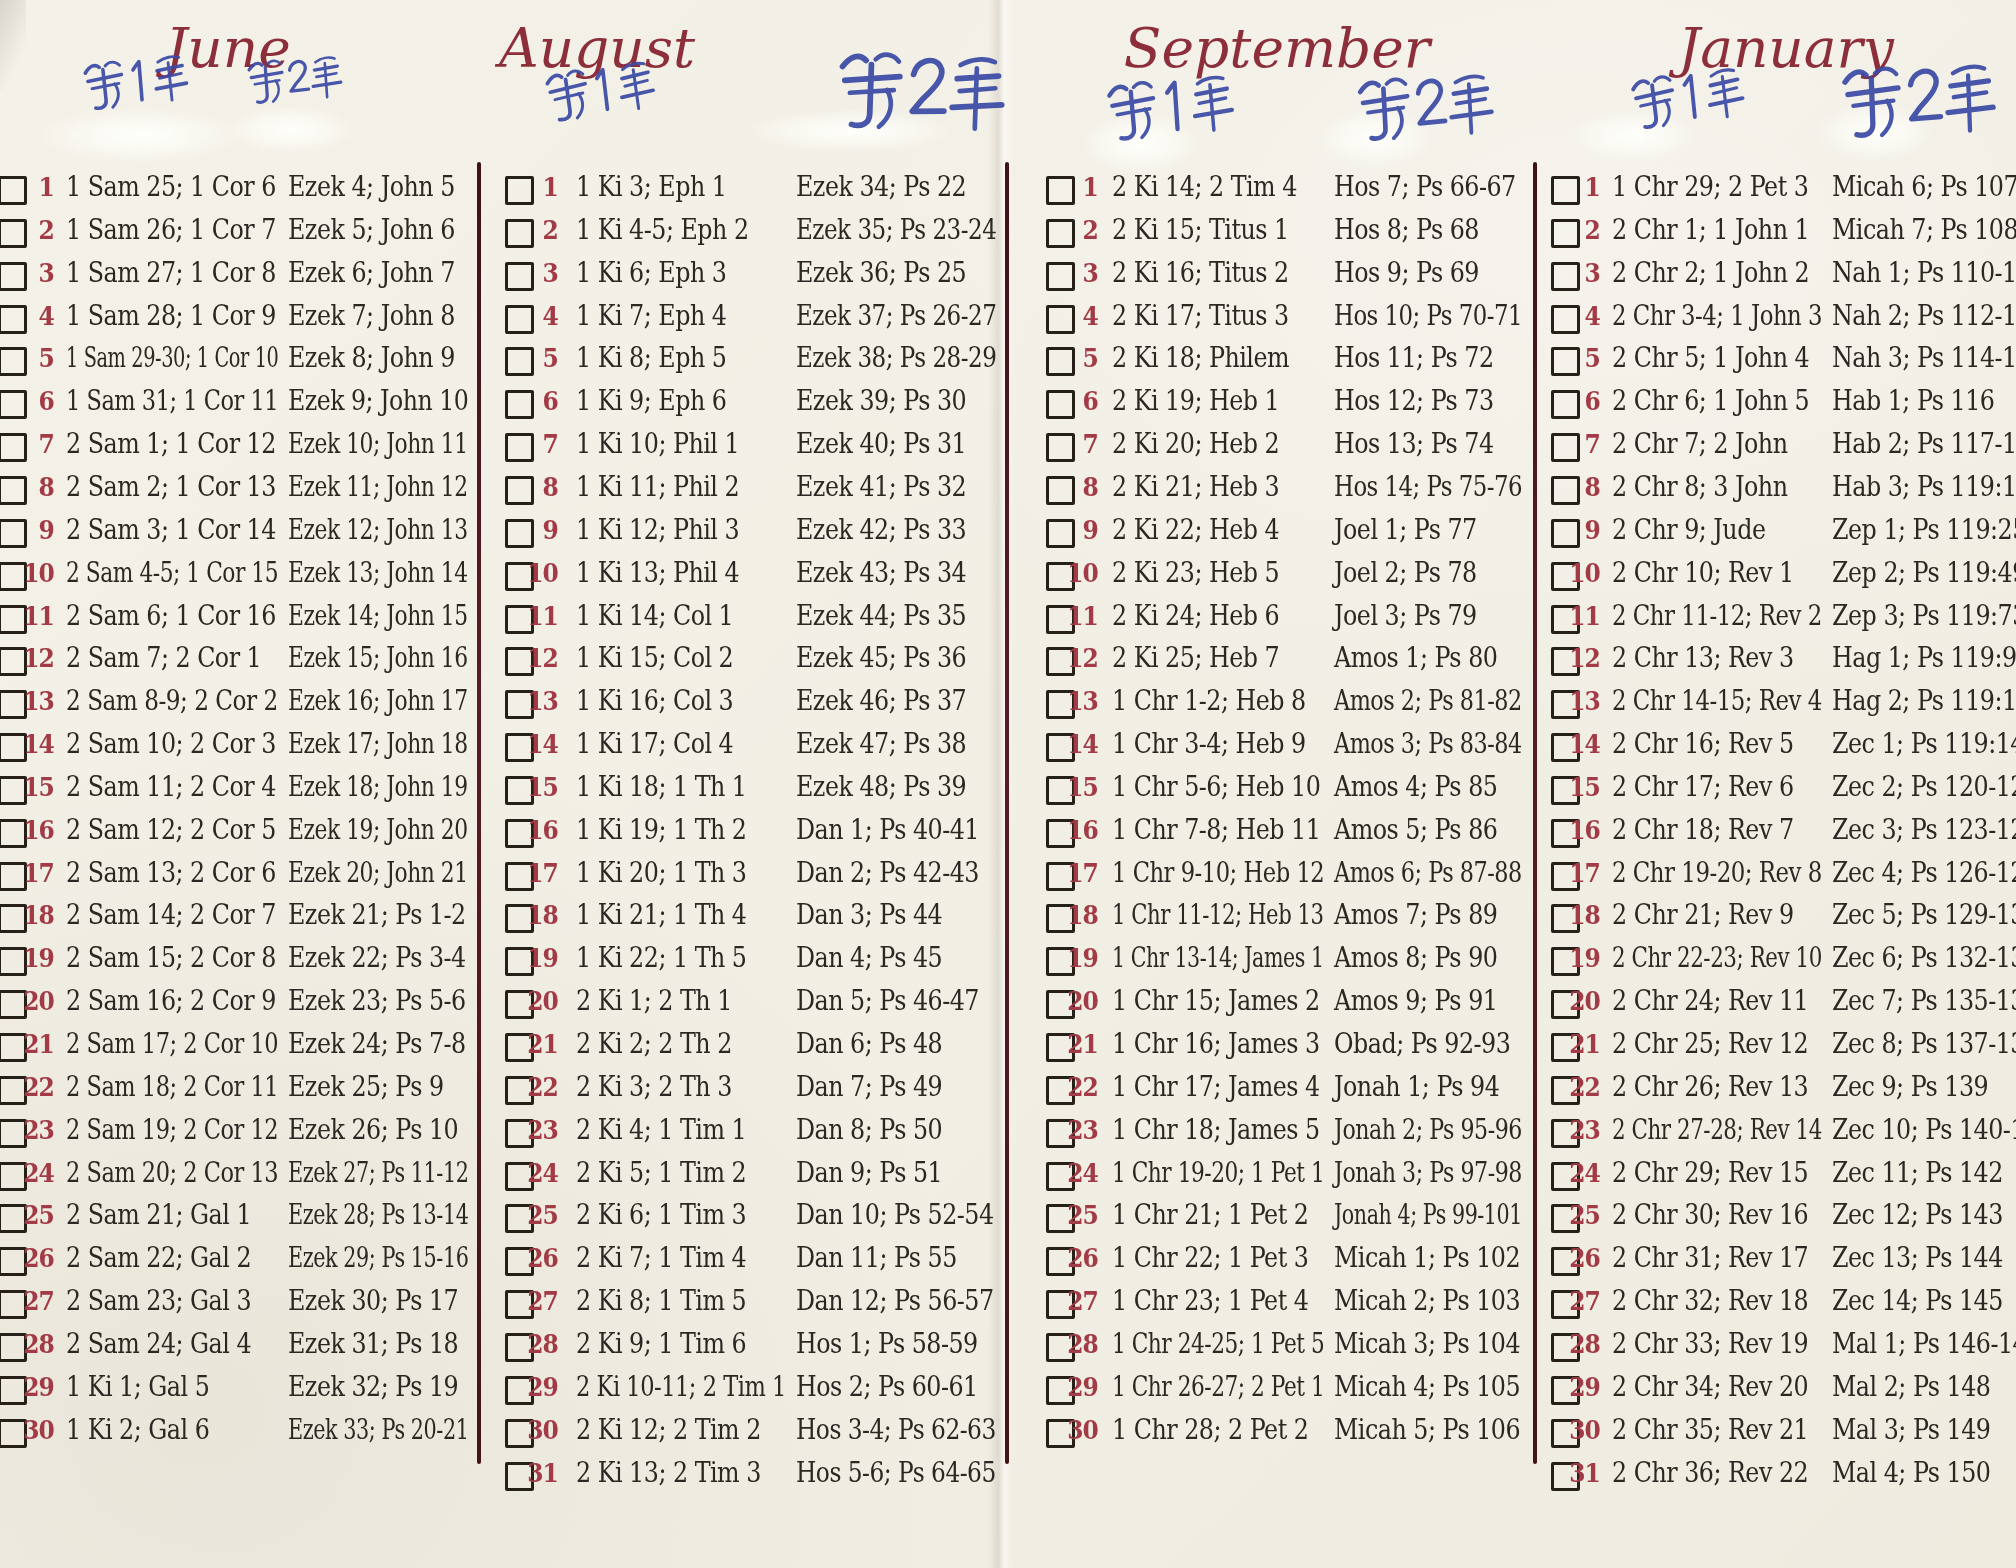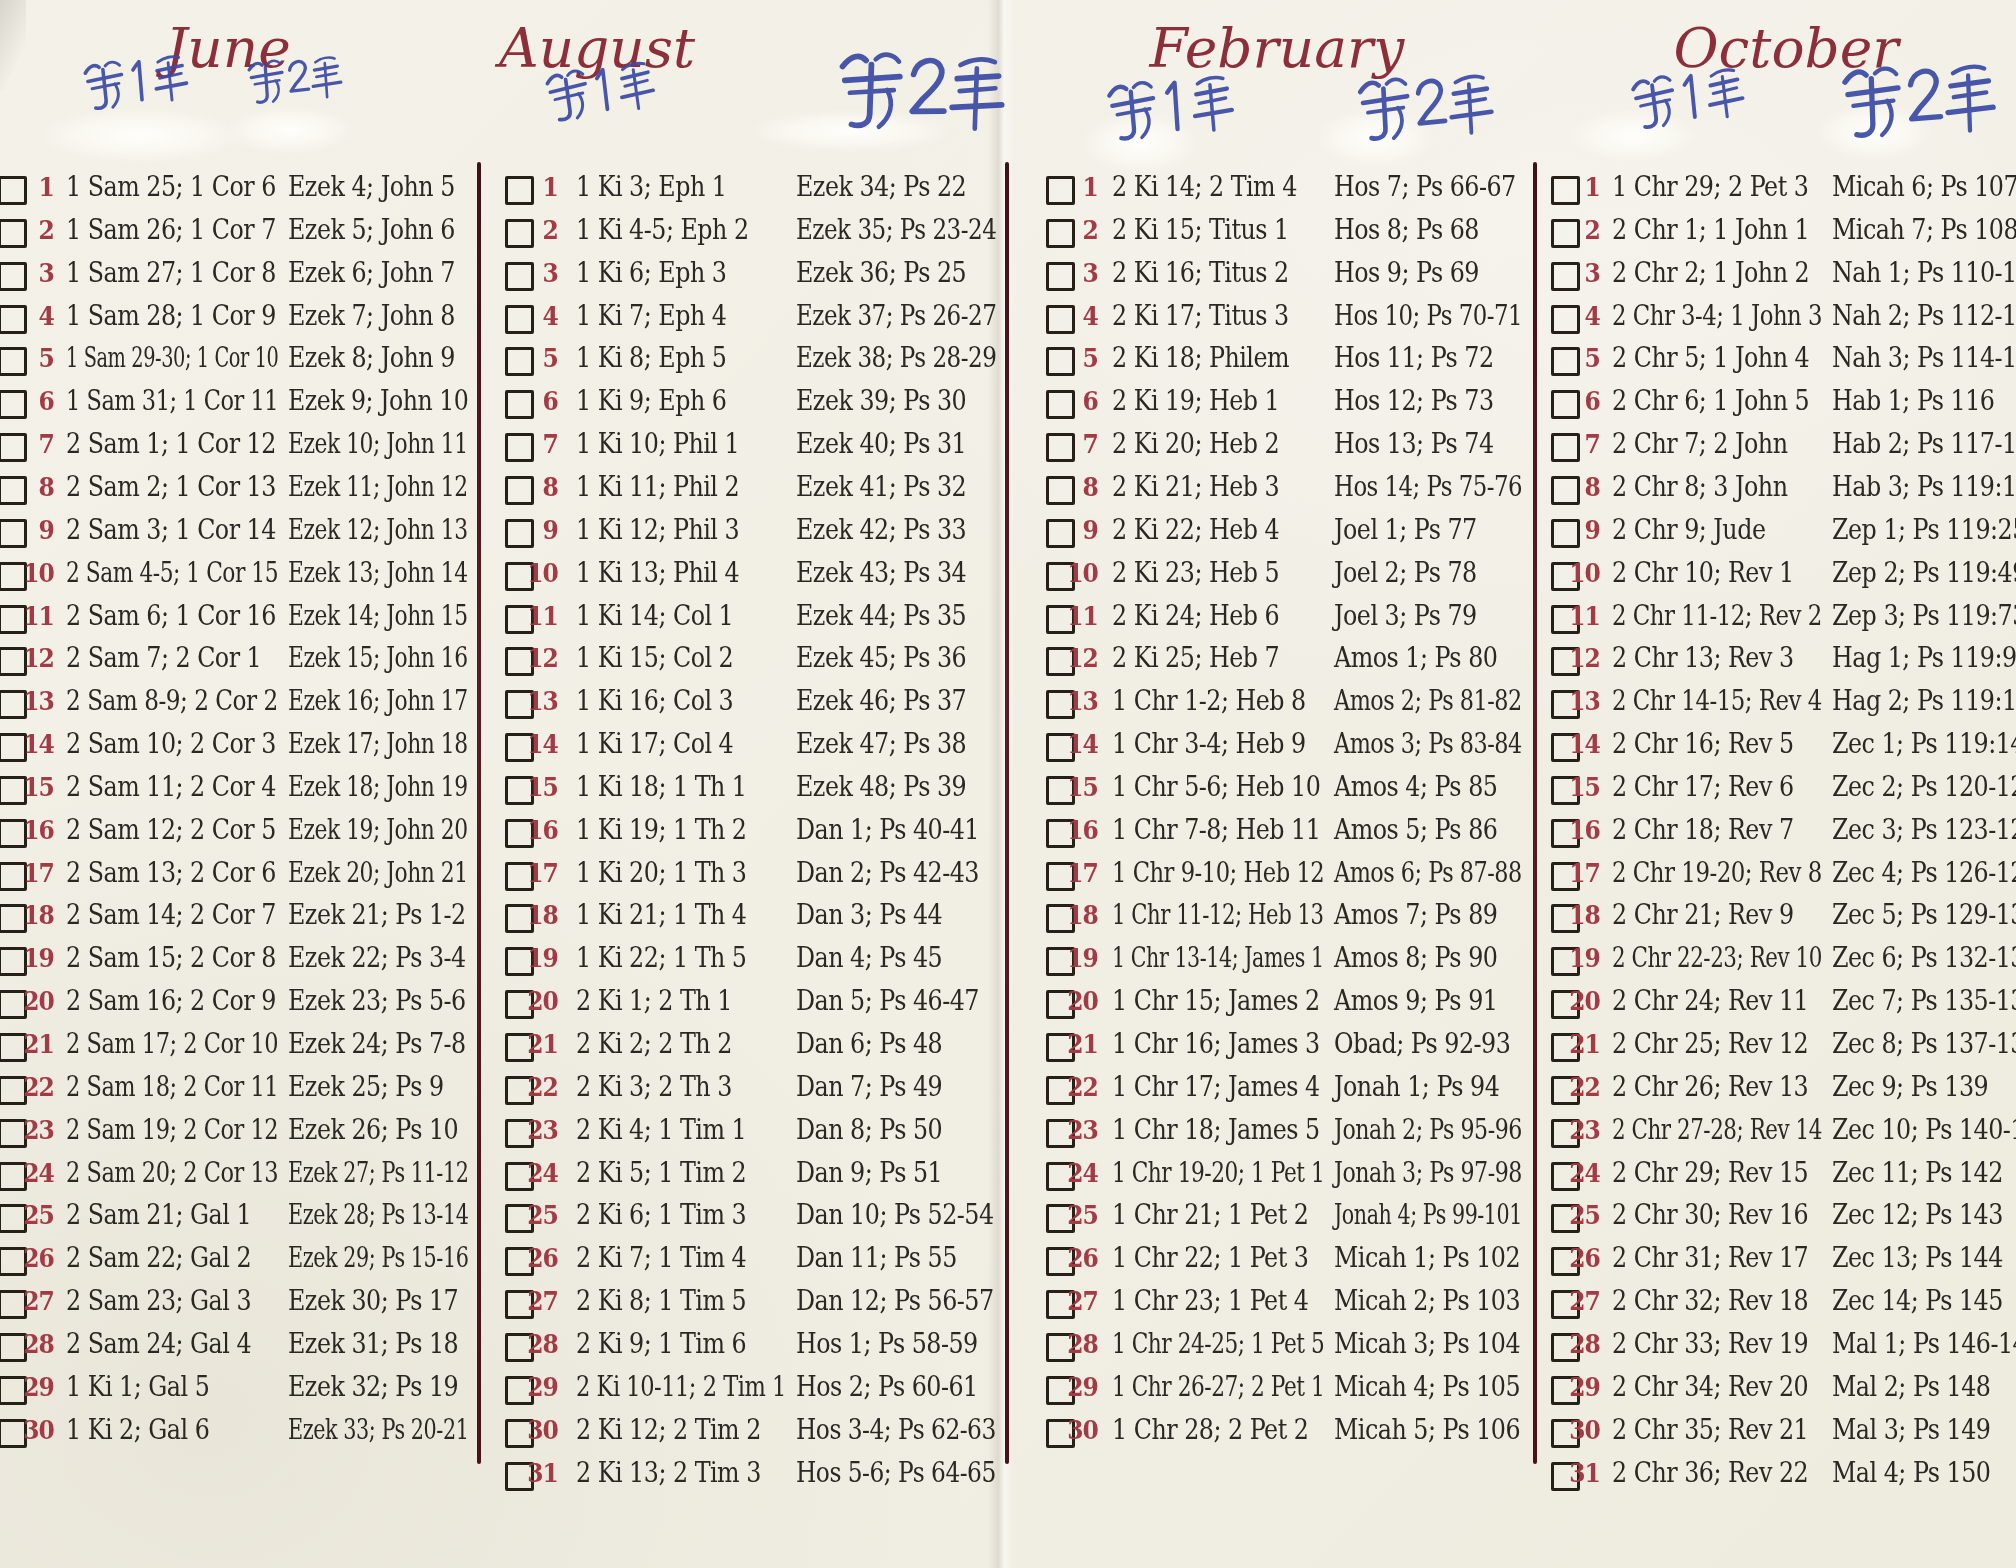--- a/index.html
+++ b/index.html
@@ -409,21 +409,21 @@
         <span class="rd fit" style="left: 291px; top: 0px; transform: scaleX(0.833);">Hos 3-4; Ps 62-63</span>
       </div>
       <div class="row" style="left: 505px; top: 1455.5px; width: 495px;">
         <div class="cb" style="left: 0px; top: 6px;"></div>
         <span class="daynum" style="left: -7px; top: 1px;">31</span>
         <span class="rd fit" style="left: 71px; top: 0px; transform: scaleX(0.85);">2 Ki 13; 2 Tim 3</span>
         <span class="rd fit" style="left: 291px; top: 0px; transform: scaleX(0.833);">Hos 5-6; Ps 64-65</span>
       </div>
     </div>
     <div>
-      <div class="month-title" style="left: 1277px;">February</div>
+      <div class="month-title" style="left: 1277px;">September</div>
       <div class="row" style="left: 1046px; top: 170px; width: 480px;">
         <div class="cb" style="left: 0px; top: 6px;"></div>
         <span class="daynum" style="left: -8px; top: 1px;">1</span>
         <span class="rd fit" style="left: 66px; top: 0px; transform: scaleX(0.85);">2 Ki 14; 2 Tim 4</span>
         <span class="rd fit" style="left: 288px; top: 0px; transform: scaleX(0.85);">Hos 7; Ps 66-67</span>
       </div>
       <div class="row" style="left: 1046px; top: 212.85px; width: 480px;">
         <div class="cb" style="left: 0px; top: 6px;"></div>
         <span class="daynum" style="left: -8px; top: 1px;">2</span>
         <span class="rd fit" style="left: 66px; top: 0px; transform: scaleX(0.85);">2 Ki 15; Titus 1</span>
@@ -592,21 +592,21 @@
         <span class="rd fit" style="left: 288px; top: 0px; transform: scaleX(0.85);">Micah 4; Ps 105</span>
       </div>
       <div class="row" style="left: 1046px; top: 1412.65px; width: 480px;">
         <div class="cb" style="left: 0px; top: 6px;"></div>
         <span class="daynum" style="left: -8px; top: 1px;">30</span>
         <span class="rd fit" style="left: 66px; top: 0px; transform: scaleX(0.85);">1 Chr 28; 2 Pet 2</span>
         <span class="rd fit" style="left: 288px; top: 0px; transform: scaleX(0.85);">Micah 5; Ps 106</span>
       </div>
     </div>
     <div>
-      <div class="month-title" style="left: 1786px;">October</div>
+      <div class="month-title" style="left: 1786px;">January</div>
       <div class="row" style="left: 1551px; top: 170px; width: 849px;">
         <div class="cb" style="left: 0px; top: 6px;"></div>
         <span class="daynum" style="left: -11px; top: 1px;">1</span>
         <span class="rd fit" style="left: 61px; top: 0px; transform: scaleX(0.85);">1 Chr 29; 2 Pet 3</span>
         <span class="rd fit" style="left: 281px; top: 0px; transform: scaleX(0.85);">Micah 6; Ps 107</span>
       </div>
       <div class="row" style="left: 1551px; top: 212.85px; width: 849px;">
         <div class="cb" style="left: 0px; top: 6px;"></div>
         <span class="daynum" style="left: -11px; top: 1px;">2</span>
         <span class="rd fit" style="left: 61px; top: 0px; transform: scaleX(0.85);">2 Chr 1; 1 John 1</span>

